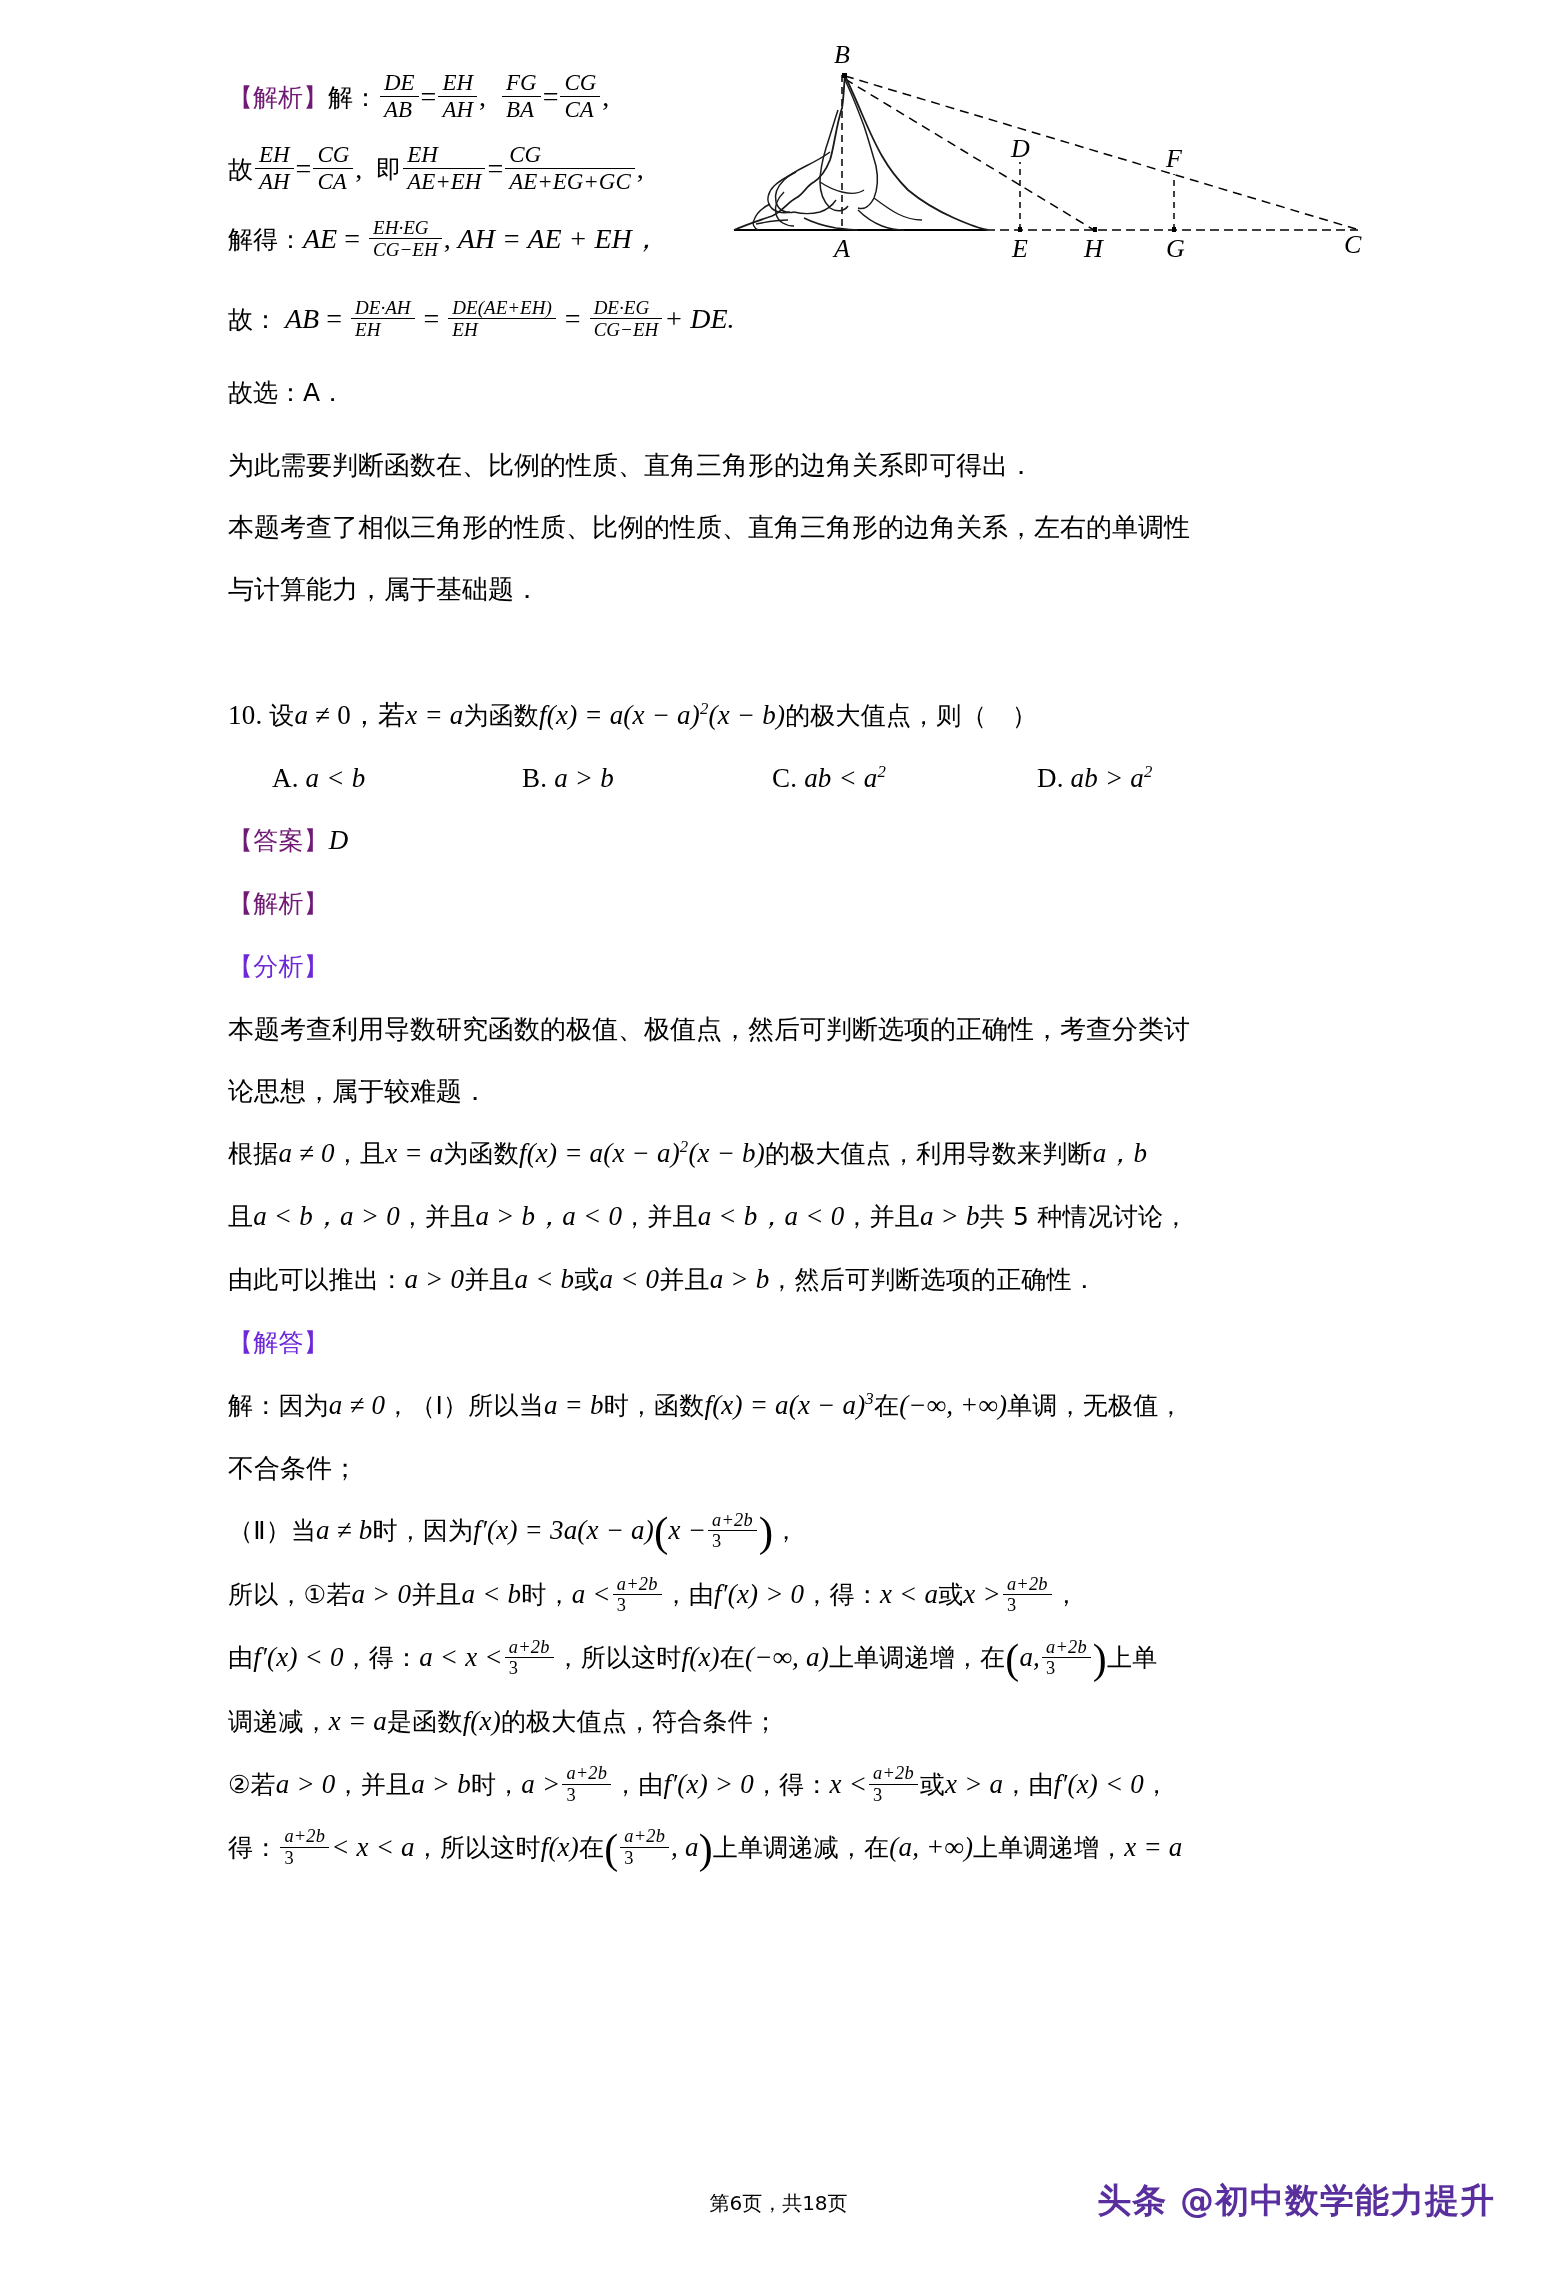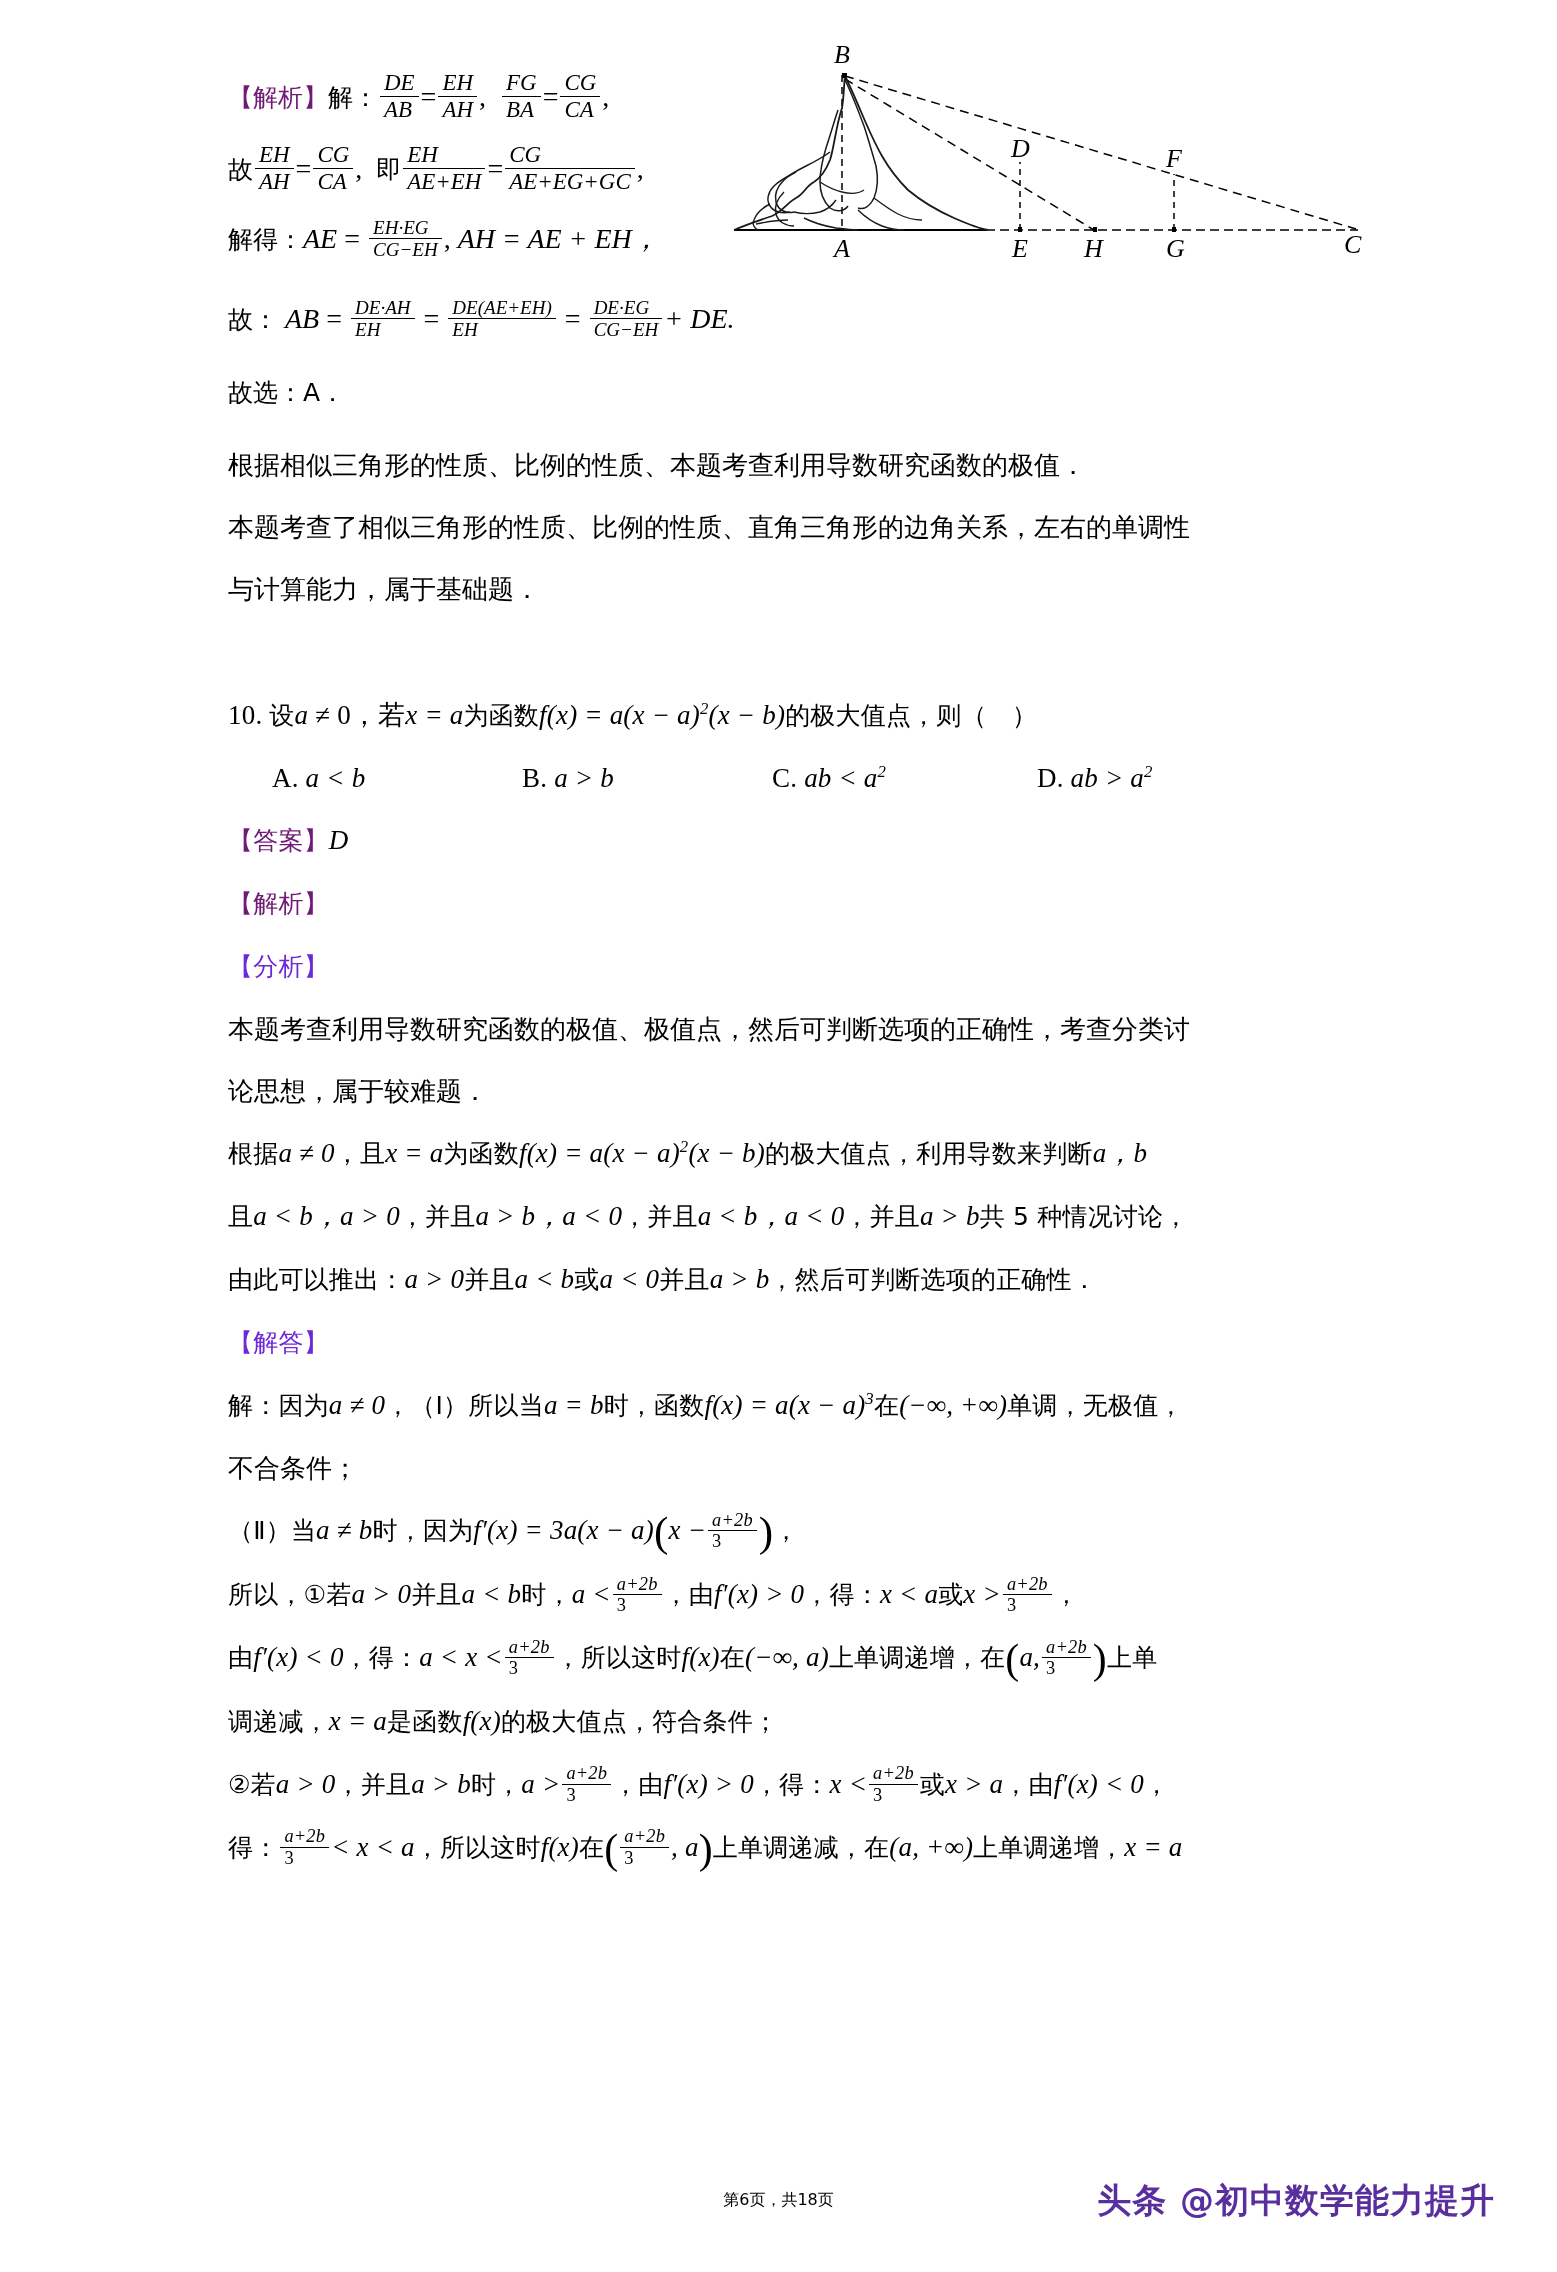--- a/index.html
+++ b/index.html
@@ -94,21 +94,21 @@
   .para { position: relative; }
   .pline { font-size: 26px; line-height: 62px; white-space: nowrap; }
   .opt { display: inline-block; }
 
   
   .footer-page {
     position: absolute;
     left: 50%;
     transform: translateX(-50%);
     top: 2190px;
-    font-size: 16px;
+    font-size: 20px;
     font-family: "DejaVu Sans", sans-serif;
     color: #000;
   }
   .watermark {
     position: absolute;
     right: 62px;
     top: 2178px;
     font-size: 34px;
     font-weight: bold;
     font-family: "DejaVu Sans", "Liberation Sans", sans-serif;
@@ -196,21 +196,21 @@
         <span class="flabel" style="left:440px; top:92px;">F</span>
         <span class="flabel" style="left:108px; top:182px;">A</span>
         <span class="flabel" style="left:286px; top:182px;">E</span>
         <span class="flabel" style="left:358px; top:182px;">H</span>
         <span class="flabel" style="left:440px; top:182px;">G</span>
         <span class="flabel" style="left:618px; top:178px;">C</span>
       </div>
     </div>
 
     <div class="para" style="margin-top:-6px;">
-      <div class="pline cn">根据相似三角形的性质、比例的性质、本题考查利用导数研究函数的极值．</div>
+      <div class="pline cn">为此需要判断函数在、比例的性质、直角三角形的边角关系即可得出．</div>
       <div class="pline cn">本题考查了相似三角形的性质、比例的性质、直角三角形的边角关系，左右的单调性</div>
       <div class="pline cn">与计算能力，属于基础题．</div>
     </div>
 
     <div style="height:64px;"></div>
 
     <div class="line">
       <span class="mn">10.</span>
       <span class="cn">设</span><span class="mi">a</span>
       <span class="mn">≠ 0，若</span><span class="mi">x</span>

